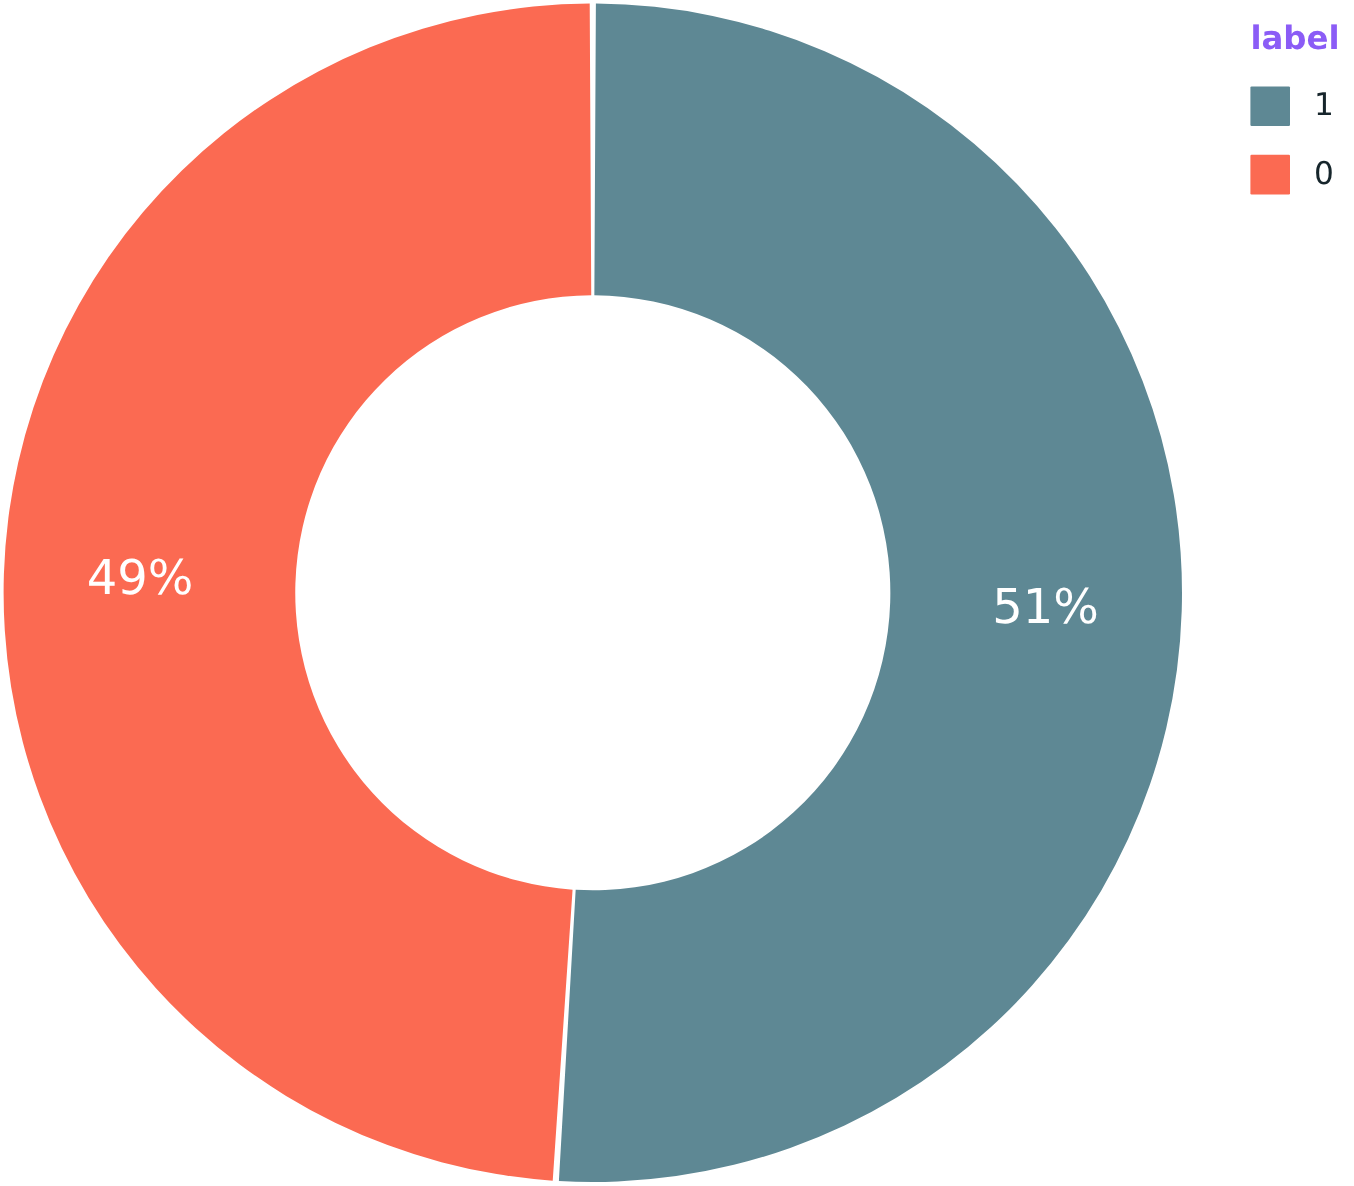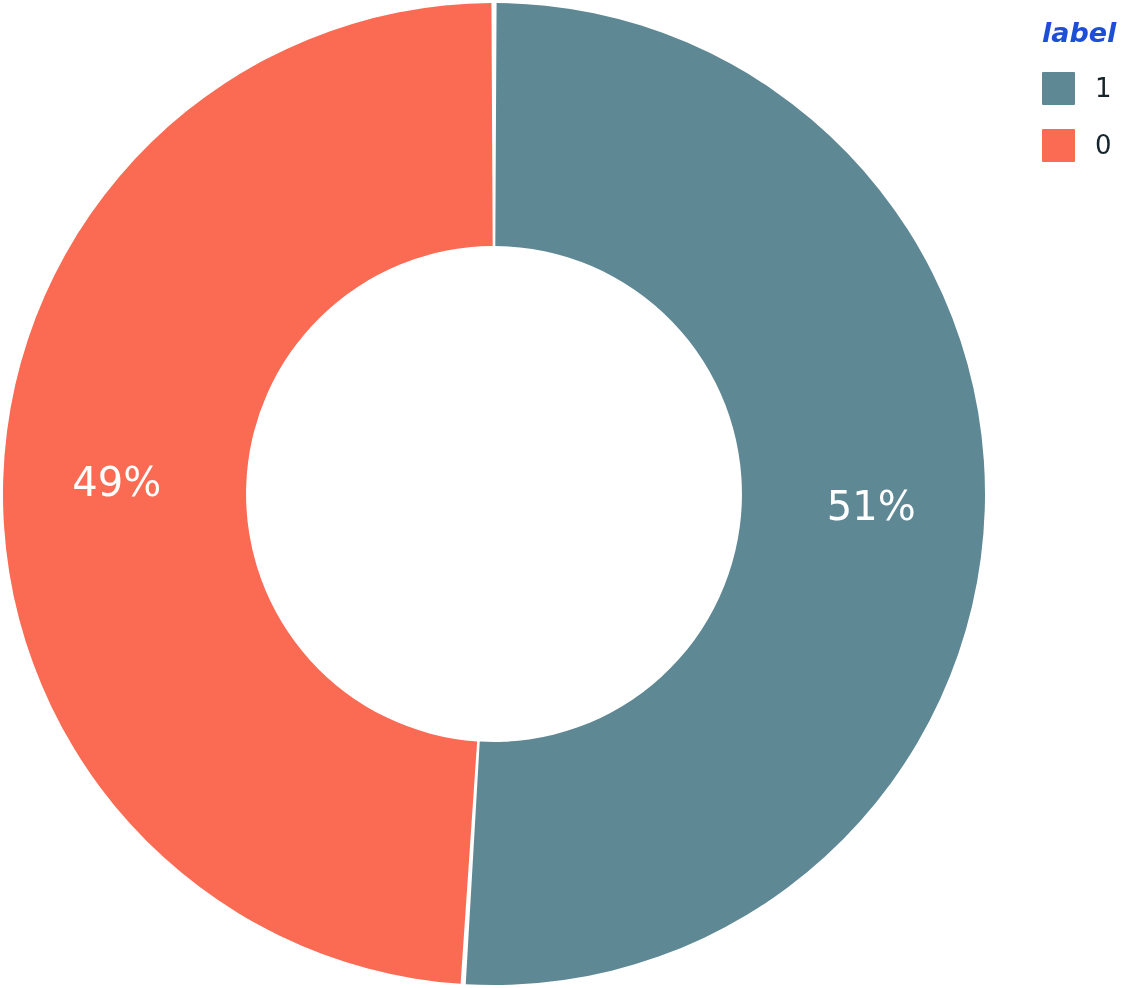--- a/index.html
+++ b/index.html
@@ -78,21 +78,21 @@
 
     <path d="M 496.5708582412271 3.0067305065134633 A 491 491 0 1 1 465.7360627628526 984.1858319574878 L 479.72671169524057 741.5438451385314 A 247.955 247.955 0 1 0 495.2982834118197 246.0483989057893 Z" fill="#5e8894"></path>
 
     <path d="M 460.6044922833631 983.8629809082822 A 491 491 0 0 1 491.429141758773 3.0067305065134633 L 492.7017165881804 246.0483989057893 A 247.955 247.955 0 0 0 477.1352686030984 741.3808053586826 Z" fill="#fb6a52"></path>
 
     <text class="slice-label" text-anchor="middle" dominant-baseline="central" x="871.2912376404554" y="505.8568548099141" fill="#ffffff">51%</text>
     <text class="slice-label" text-anchor="middle" dominant-baseline="central" x="116.70876235954455" y="482.14314519008576" fill="#ffffff">49%</text>
   </svg>
 
   <div id="legend">
-    <div id="legend-title" style="color: #1d4ed8; font-style: italic;">label</div>
+    <div id="legend-title" style="color: #8b5cf6;">label</div>
 
     <div class="legend-item">
       <span class="legend-swatch" style="background: rgb(94, 136, 148);"></span>
       <span class="legend-text" style="color: rgb(22, 37, 43);">1</span>
     </div>
 
     <div class="legend-item">
       <span class="legend-swatch" style="background: rgb(251, 106, 82);"></span>
       <span class="legend-text" style="color: rgb(22, 37, 43);">0</span>
     </div>

